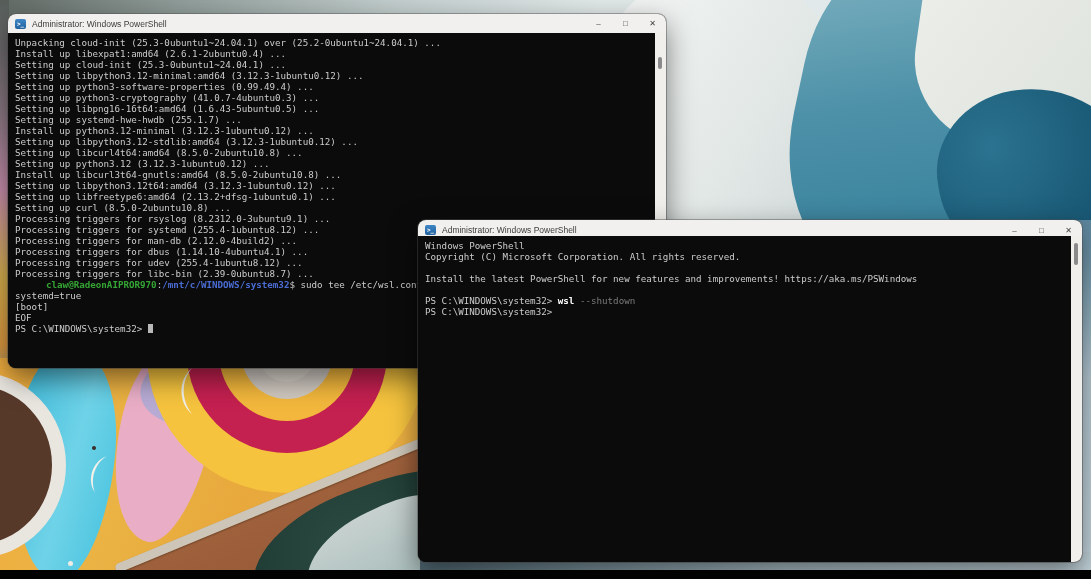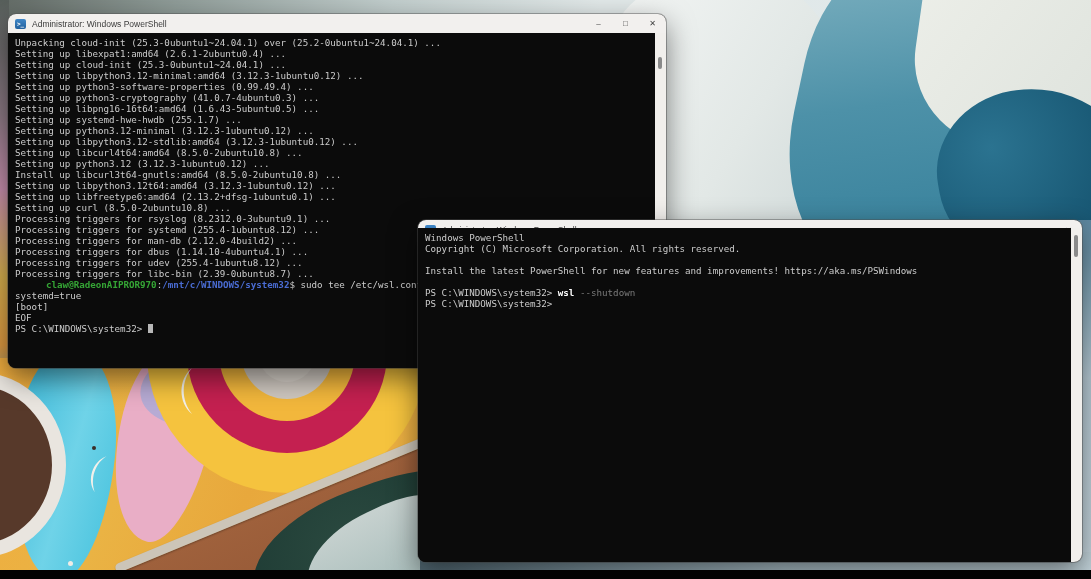--- a/index.html
+++ b/index.html
@@ -62,21 +62,21 @@
   .titlebar{height:19px;background:#f2f0ee;display:flex;align-items:center;padding-left:7px;}
   .win-front .titlebar{height:20px;}
   .ps-icon{width:11px;height:10px;border-radius:2px;flex:0 0 auto;
     background:linear-gradient(#3f86c6,#22619e);color:#fff;font-size:6px;line-height:10px;
     text-align:center;font-family:"DejaVu Sans Mono",monospace;font-weight:bold;}
   .title-text{font-size:8.5px;color:#3b3b3b;margin-left:6px;white-space:nowrap;}
   .controls{margin-left:auto;display:flex;height:100%;}
   .ctl{width:27px;height:100%;display:flex;align-items:center;justify-content:center;
        font-size:8px;color:#404040;cursor:default;}
   .win-body{position:absolute;top:19px;left:0;right:0;bottom:0;display:flex;}
-  .win-front .win-body{top:8px;}
+  .win-front .win-body{top:16px;}
   .term{flex:1;overflow:hidden;padding:4px 0 0 7px;background:#0b0b0b;
     font-family:"DejaVu Sans Mono",monospace;font-size:9.2px;line-height:11px;color:#cccccc;}
   .term-line{white-space:pre;min-height:11px;}
   .seg-fg{color:#cccccc;}
   .seg-green{color:#35a535;font-weight:bold;margin-left:31px;}
   .seg-blue{color:#4a6cd3;font-weight:bold;}
   .seg-white{color:#ffffff;font-weight:bold;}
   .seg-param{color:#7a7a7a;}
   .seg-cursor{display:inline-block;width:5px;height:9px;background:#b8b8b8;vertical-align:-1px;}
   .scrollbar{flex:0 0 11px;background:#f1efec;position:relative;}
@@ -131,28 +131,28 @@
       <div class="title-text">Administrator: Windows PowerShell</div>
       <div class="controls">
         <div class="ctl">–</div>
         <div class="ctl">□</div>
         <div class="ctl">✕</div>
       </div>
     </div>
     <div class="win-body">
       <div class="term">
           <div class="term-line"><span class="seg-fg">Unpacking cloud-init (25.3-0ubuntu1~24.04.1) over (25.2-0ubuntu1~24.04.1) ...</span></div>
-          <div class="term-line"><span class="seg-fg">Setting up libexpat1:amd64 (2.6.1-2ubuntu0.4) ...</span></div>
+          <div class="term-line"><span class="seg-fg">Install up libexpat1:amd64 (2.6.1-2ubuntu0.4) ...</span></div>
           <div class="term-line"><span class="seg-fg">Setting up cloud-init (25.3-0ubuntu1~24.04.1) ...</span></div>
           <div class="term-line"><span class="seg-fg">Setting up libpython3.12-minimal:amd64 (3.12.3-1ubuntu0.12) ...</span></div>
           <div class="term-line"><span class="seg-fg">Setting up python3-software-properties (0.99.49.4) ...</span></div>
           <div class="term-line"><span class="seg-fg">Setting up python3-cryptography (41.0.7-4ubuntu0.3) ...</span></div>
           <div class="term-line"><span class="seg-fg">Setting up libpng16-16t64:amd64 (1.6.43-5ubuntu0.5) ...</span></div>
           <div class="term-line"><span class="seg-fg">Setting up systemd-hwe-hwdb (255.1.7) ...</span></div>
-          <div class="term-line"><span class="seg-fg">Setting up python3.12-minimal (3.12.3-1ubuntu0.12) ...</span></div>
+          <div class="term-line"><span class="seg-fg">Install up python3.12-minimal (3.12.3-1ubuntu0.12) ...</span></div>
           <div class="term-line"><span class="seg-fg">Setting up libpython3.12-stdlib:amd64 (3.12.3-1ubuntu0.12) ...</span></div>
           <div class="term-line"><span class="seg-fg">Setting up libcurl4t64:amd64 (8.5.0-2ubuntu10.8) ...</span></div>
           <div class="term-line"><span class="seg-fg">Setting up python3.12 (3.12.3-1ubuntu0.12) ...</span></div>
           <div class="term-line"><span class="seg-fg">Install up libcurl3t64-gnutls:amd64 (8.5.0-2ubuntu10.8) ...</span></div>
           <div class="term-line"><span class="seg-fg">Setting up libpython3.12t64:amd64 (3.12.3-1ubuntu0.12) ...</span></div>
           <div class="term-line"><span class="seg-fg">Setting up libfreetype6:amd64 (2.13.2+dfsg-1ubuntu0.1) ...</span></div>
           <div class="term-line"><span class="seg-fg">Setting up curl (8.5.0-2ubuntu10.8) ...</span></div>
           <div class="term-line"><span class="seg-fg">Processing triggers for rsyslog (8.2312.0-3ubuntu9.1) ...</span></div>
           <div class="term-line"><span class="seg-fg">Processing triggers for systemd (255.4-1ubuntu8.12) ...</span></div>
           <div class="term-line"><span class="seg-fg">Processing triggers for man-db (2.12.0-4build2) ...</span></div>

